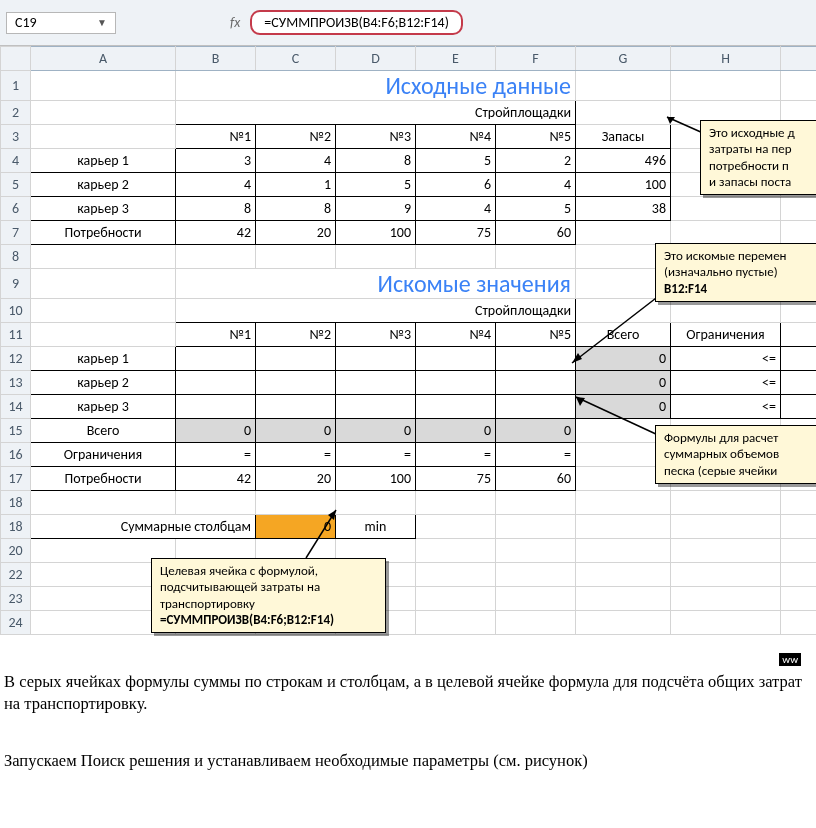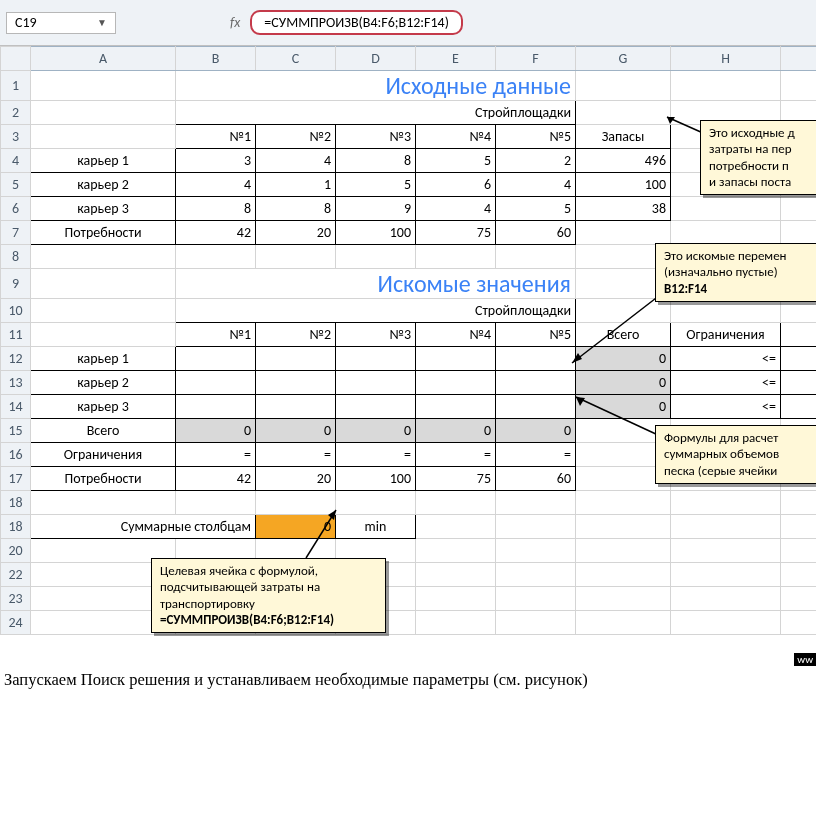--- a/index.html
+++ b/index.html
@@ -481,17 +481,18 @@
   <div>Целевая ячейка с формулой,</div>
   <div>подсчитывающей затраты на</div>
   <div>транспортировку</div>
   <div style="font-weight:bold">=СУММПРОИЗВ(B4:F6;B12:F14)</div>
 </div>
 <svg class="arrow" style="top:506px; left:300px;" width="60" height="55">
       <line x1="6" y1="52" x2="36" y2="4" stroke="#000" stroke-width="1.5"></line>
       <polygon points="36,4 34,14 28,9" fill="#000"></polygon>
     </svg>
 
-<div style="position:absolute; top:653px; right:0; background:#000; color:#fff; font-size:11px; padding:0 3px;">ww</div>
-
+<div style="position:absolute; top:653px; right:15px; background:#000; color:#fff; font-size:11px; padding:0 3px;">ww</div>
+
+<div class="paratext" style="margin-top:30px">В серых ячейках формулы суммы по строкам и столбцам, а в целевой ячейке формула для подсчёта общих затрат на транспортировку.</div>
 <div class="paratext" style="margin-top:28px">Запускаем Поиск решения и устанавливаем необходимые параметры (см. рисунок)</div>
 
 </div>
 
 </body></html>

